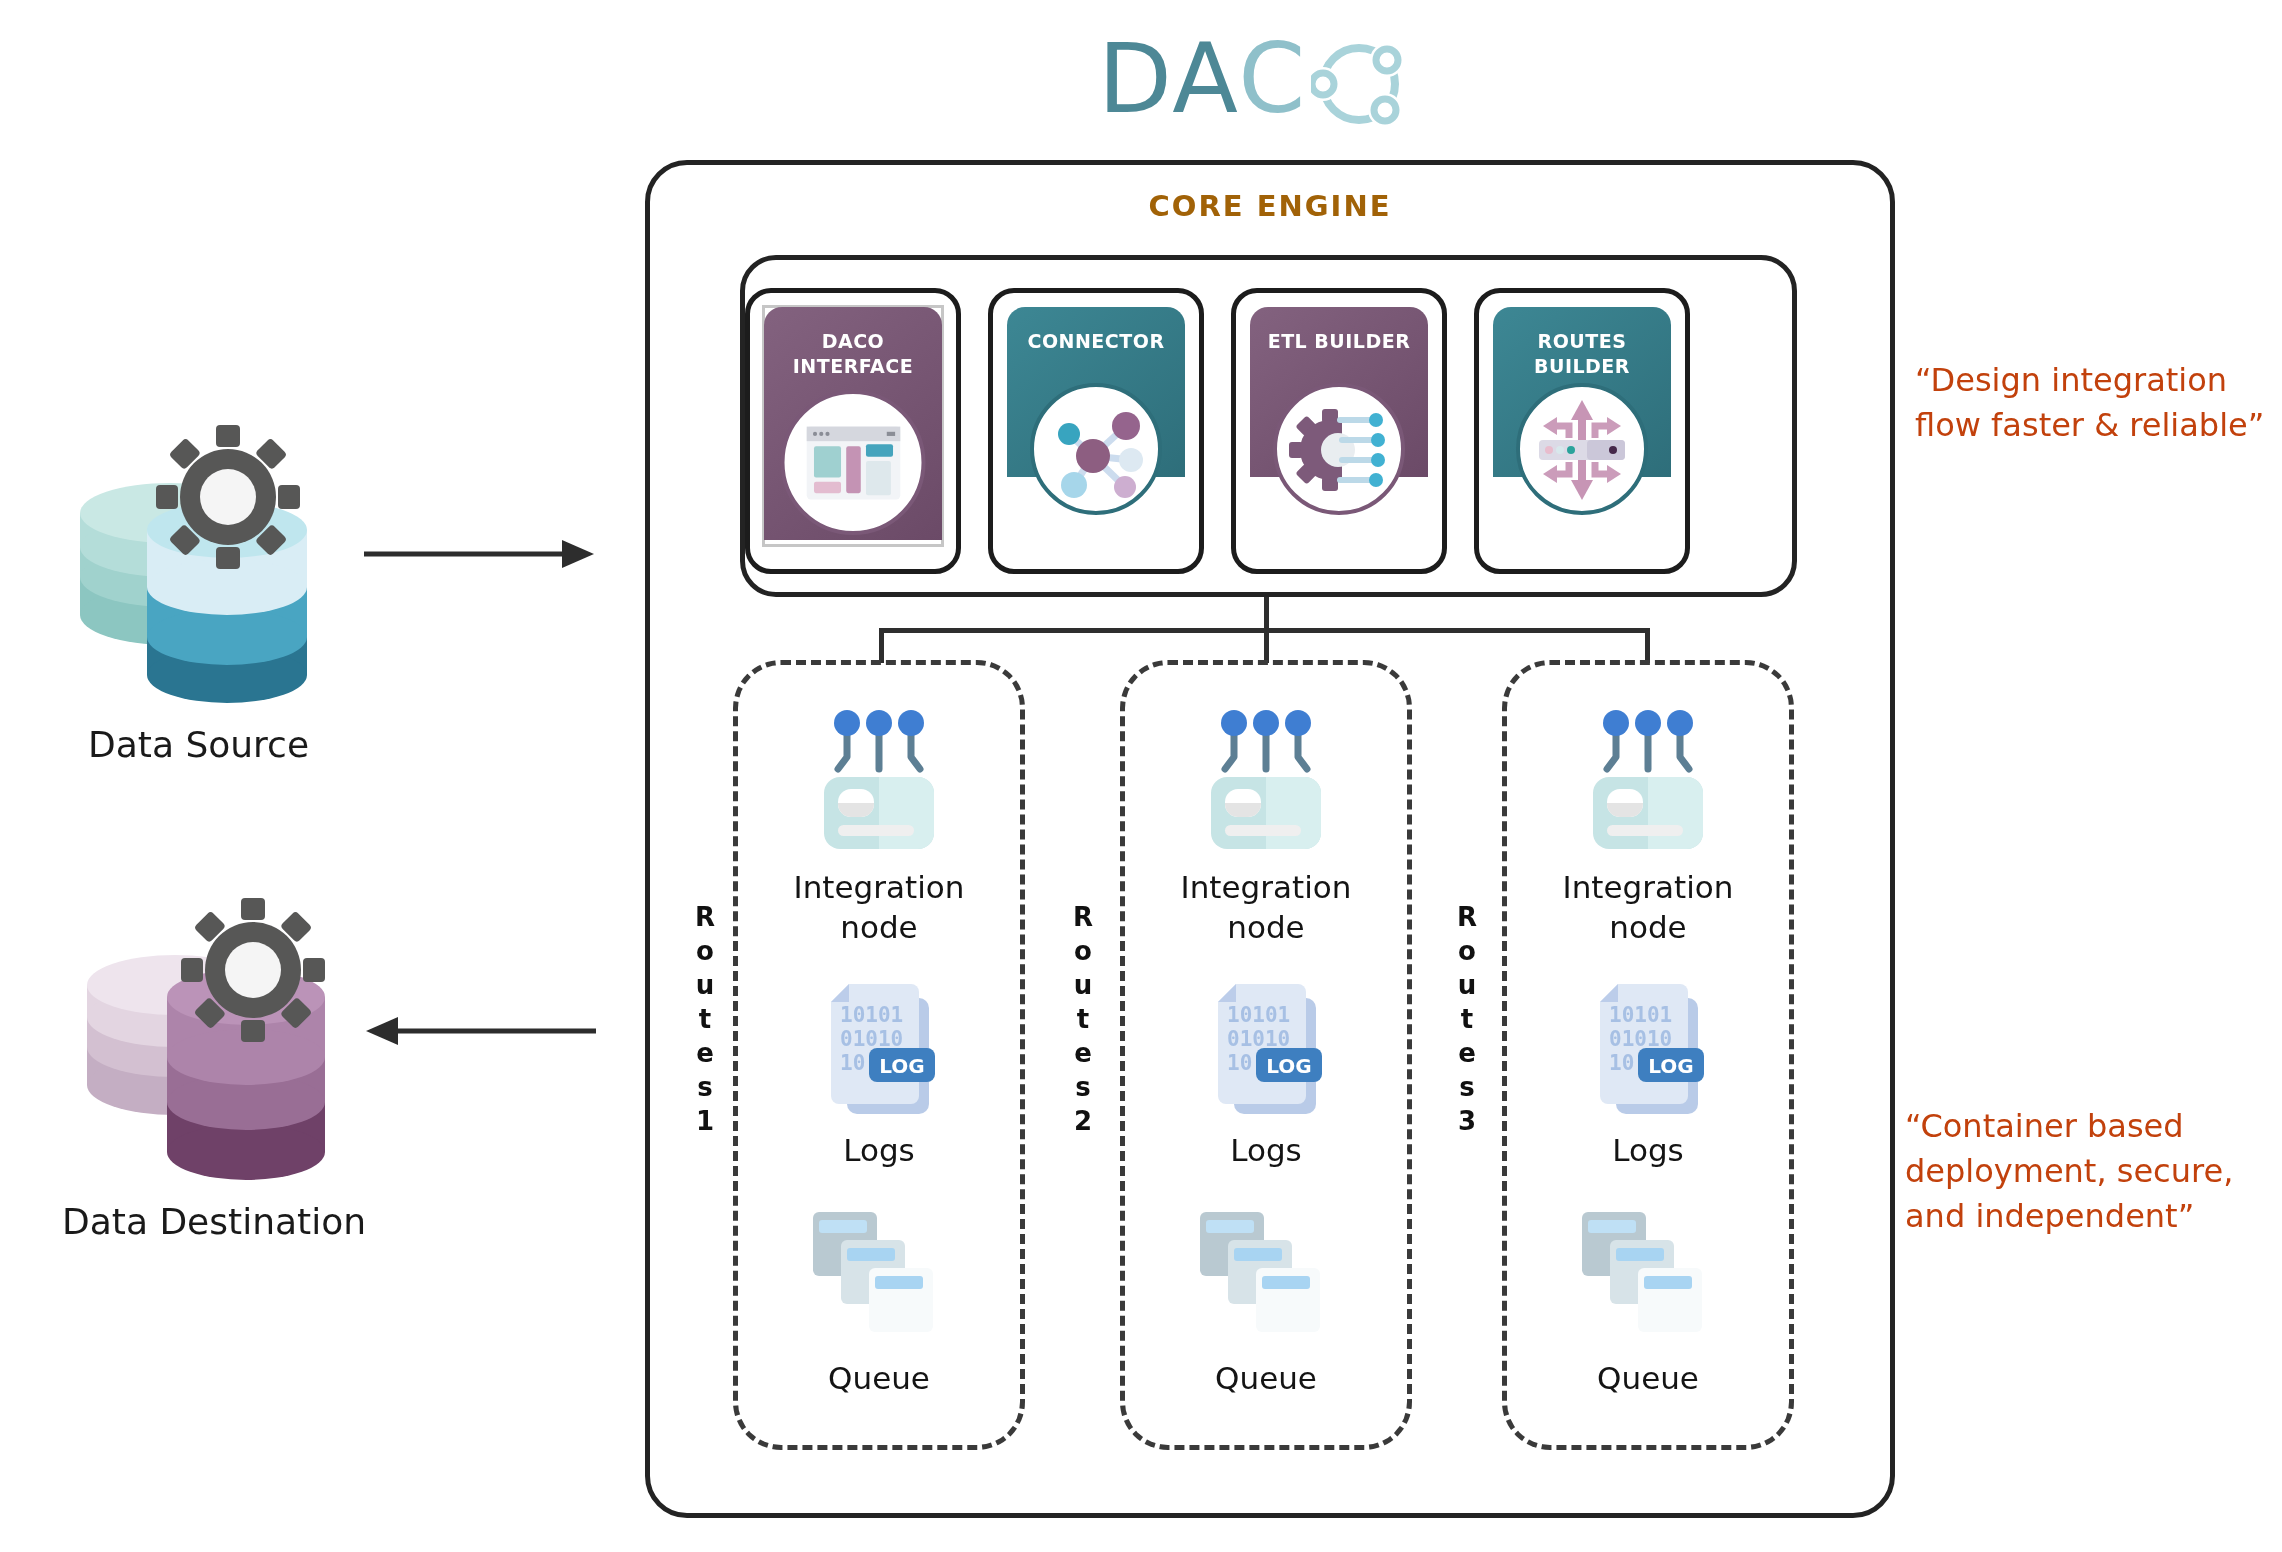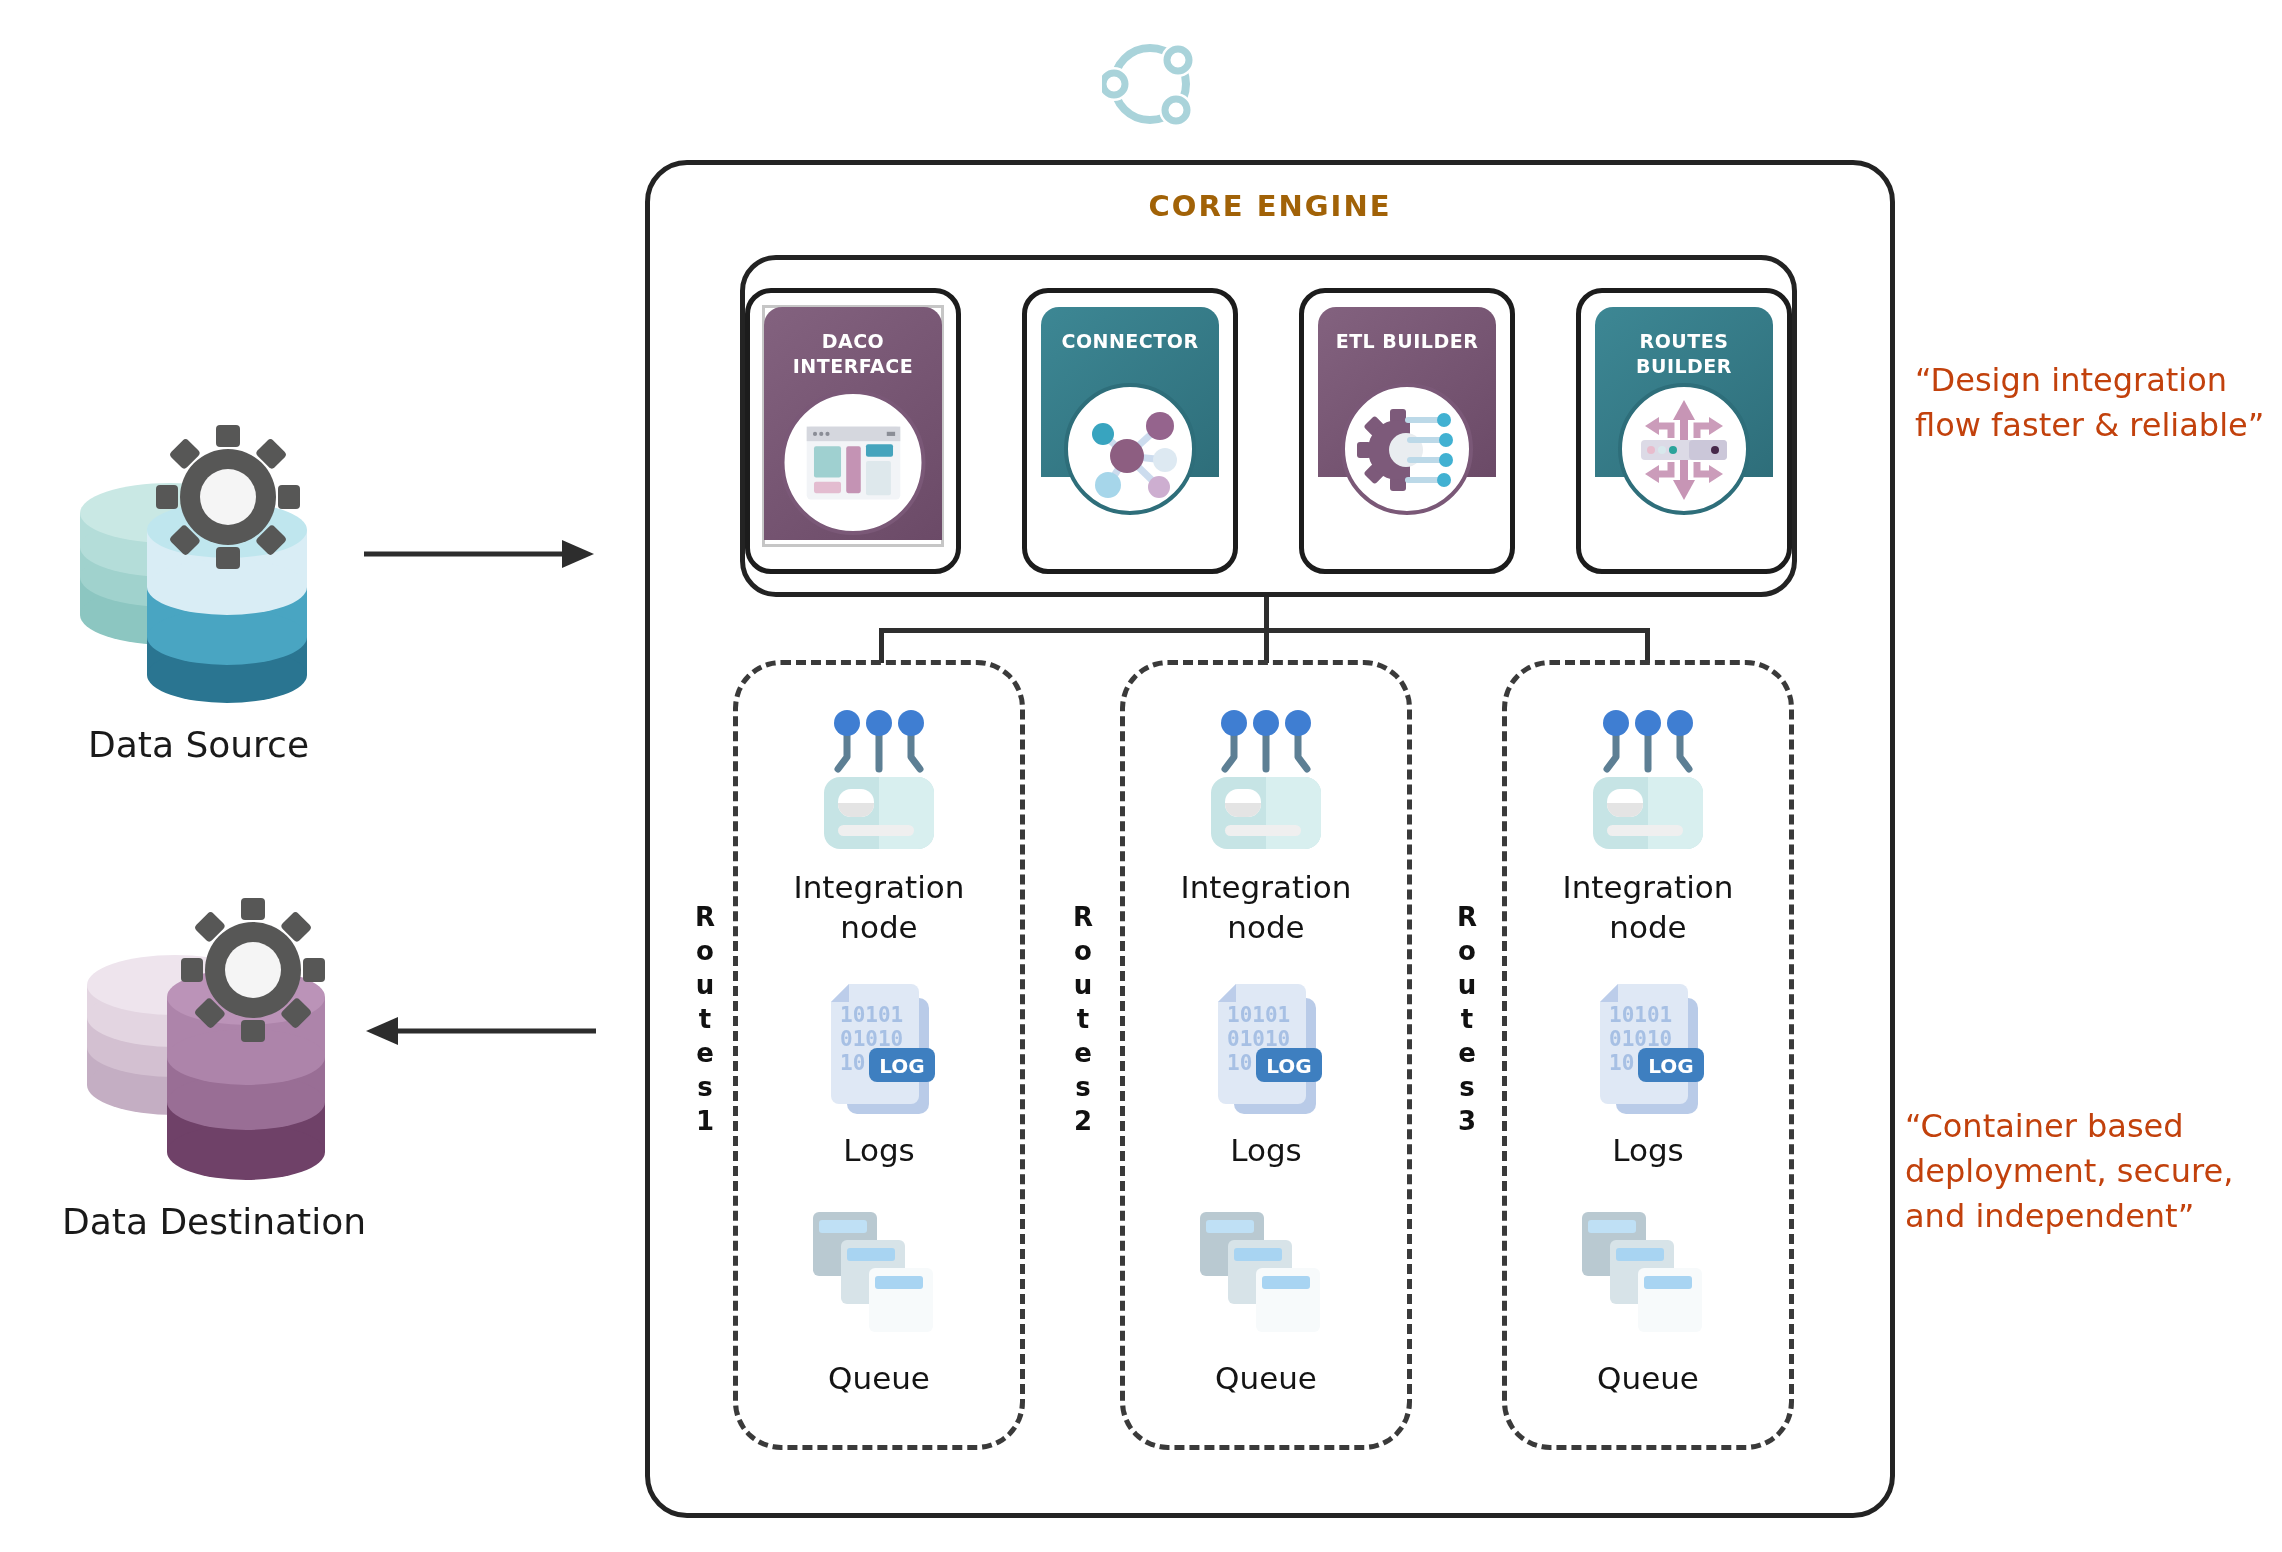--- a/index.html
+++ b/index.html
@@ -23,21 +23,21 @@
   .abs{position:absolute;}
 
   
   .core-box{position:absolute; left:645px; top:160px; width:1250px; height:1358px;
     border:5px solid #232323; border-radius:42px; background:#fff;}
   .core-title{position:absolute; top:24px; left:0; right:0; text-align:center;
     font-size:29px; font-weight:600; letter-spacing:2px; color:#a16207;}
 
   .modules-box{position:absolute; left:90px; top:90px; width:1057px; height:342px;
     border:5px solid #232323; border-radius:36px; background:#fff;
-    display:flex; justify-content:space-between; gap:27px; padding-top:28px;}
+    display:flex; justify-content:flex-start; gap:27px; padding-top:28px;}
 
   .module-card{position:relative; width:216px; height:286px; background:#fff;
     border:5px solid var(--border-dark); border-radius:26px; overflow:hidden;}
   .module-header{position:absolute; left:14px; right:14px; top:14px; height:170px;
     border-radius:18px 18px 0 0; display:flex; align-items:flex-start; justify-content:center;
     text-align:center; padding-top:22px; z-index:2;}
   .module-header.taller{height:233px;}
   .module-header.purple{background:linear-gradient(140deg, var(--purple-header-light), var(--purple-header));}
   .module-header.teal{background:linear-gradient(140deg, var(--teal-header-light), var(--teal-header));}
   .module-title{font-size:19px; font-weight:bold; color:#fff; letter-spacing:0.5px; line-height:1.3; width:180px;}
@@ -62,20 +62,21 @@
 
   
   .quote{position:absolute; font-size:32px; line-height:1.40; color:#c2410c;margin-top:8px;}
 </style>
 </head>
 <body>
 
 <div class="canvas">
 
   <div class="logo">
+    <div class="word"><span>DA</span><span class="lite">C</span></div>
     <svg width="96" height="96" viewBox="0 0 96 96">
       <circle cx="48" cy="50" r="36" fill="none" stroke="#a9d3da" stroke-width="8"></circle>
       <g>
         <circle cx="76" cy="26" r="17" fill="#fff"></circle>
           <circle cx="76" cy="26" r="11" fill="#fff" stroke="#a9d3da" stroke-width="7"></circle>
         <circle cx="12" cy="50" r="17" fill="#fff"></circle>
           <circle cx="12" cy="50" r="11" fill="#fff" stroke="#a9d3da" stroke-width="7"></circle>
         <circle cx="74" cy="76" r="17" fill="#fff"></circle>
           <circle cx="74" cy="76" r="11" fill="#fff" stroke="#a9d3da" stroke-width="7"></circle>
       </g>

